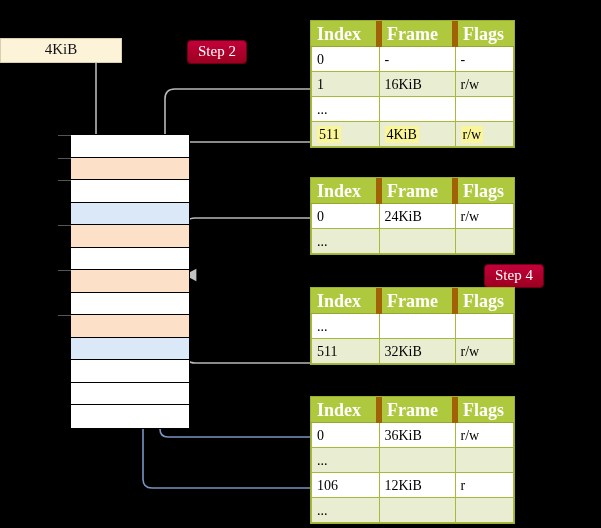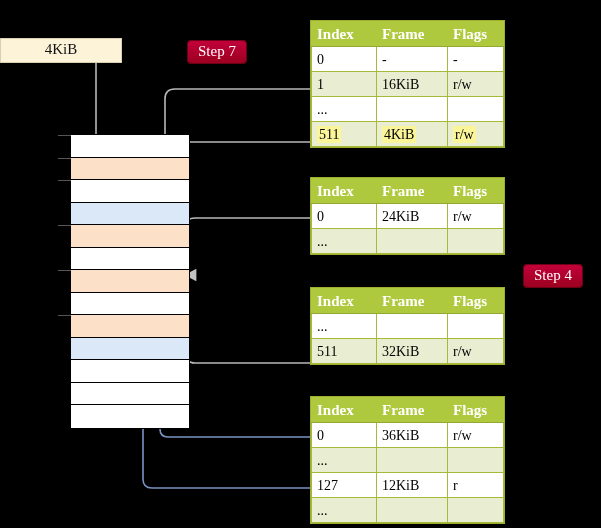--- a/index.html
+++ b/index.html
@@ -52,25 +52,25 @@
     vertical-align:middle;
     font-weight:normal;
     text-align:left;
     line-height:19px;
     background:#fff;
   }
   .ptable th{
     background:#aec93d;
     color:#fff;
     font-weight:bold;
-    font-size:15px;
+    font-size:18px;
     border-color:#aec93d;
     border-bottom:1px solid #93a733;
   }
-  .ptable th + th{border-left:1px solid #a16207;}
+  .ptable th + th{border-left:6px solid #a16207;}
   .ptable tr.alt td{background:#e9eed2;}
   .ptable td.c-idx{width:54px;}
   .ptable td.c-frm{width:60px;}
   .ptable td.c-flg{width:45px;}
 
   
   .mem{
     position:absolute;
     border:1px solid #000;
     background:#fff;
@@ -150,22 +150,22 @@
       <div class="mem-row" style="height: 22.5px; position: relative;"></div>
       <div class="mem-row orange" style="height: 22.5px; position: relative;">
         <div class="tick" style="top: 0px;"></div>
       </div>
       <div class="mem-row blue" style="height: 22.5px; position: relative;"></div>
       <div class="mem-row" style="height: 22.5px; position: relative;"></div>
       <div class="mem-row" style="height: 22.5px; position: relative;"></div>
       <div class="mem-row" style="height: 22.5px; position: relative;"></div>
     </div>
 
-  <div class="badge" style="left: 188px; top: 41px; min-width: 40px;">Step 7</div>
-  <div class="badge" style="left: 524px; top: 265px; min-width: 40px;">Step 4</div>
+  <div class="badge" style="left: 188px; top: 41px; min-width: 40px;">Step 2</div>
+  <div class="badge" style="left: 485px; top: 265px; min-width: 40px;">Step 4</div>
 
   <div id="tables-host">
       <table class="ptable" style="left: 311px; top: 21px;">
         <thead>
           <tr>
             <th style="width: 54px;">Index</th>
             <th style="width: 60px;">Frame</th>
             <th style="width: 45px;">Flags</th>
           </tr>
         </thead>
@@ -247,21 +247,21 @@
             <td class="c-idx">0</td>
             <td class="c-frm">36KiB</td>
             <td class="c-flg">r/w</td>
           </tr>
           <tr class="alt">
             <td class="c-idx">...</td>
             <td class="c-frm"></td>
             <td class="c-flg"></td>
           </tr>
           <tr>
-            <td class="c-idx">127</td>
+            <td class="c-idx">106</td>
             <td class="c-frm">12KiB</td>
             <td class="c-flg">r</td>
           </tr>
           <tr class="alt">
             <td class="c-idx">...</td>
             <td class="c-frm"></td>
             <td class="c-flg"></td>
           </tr>
         </tbody>
       </table>

